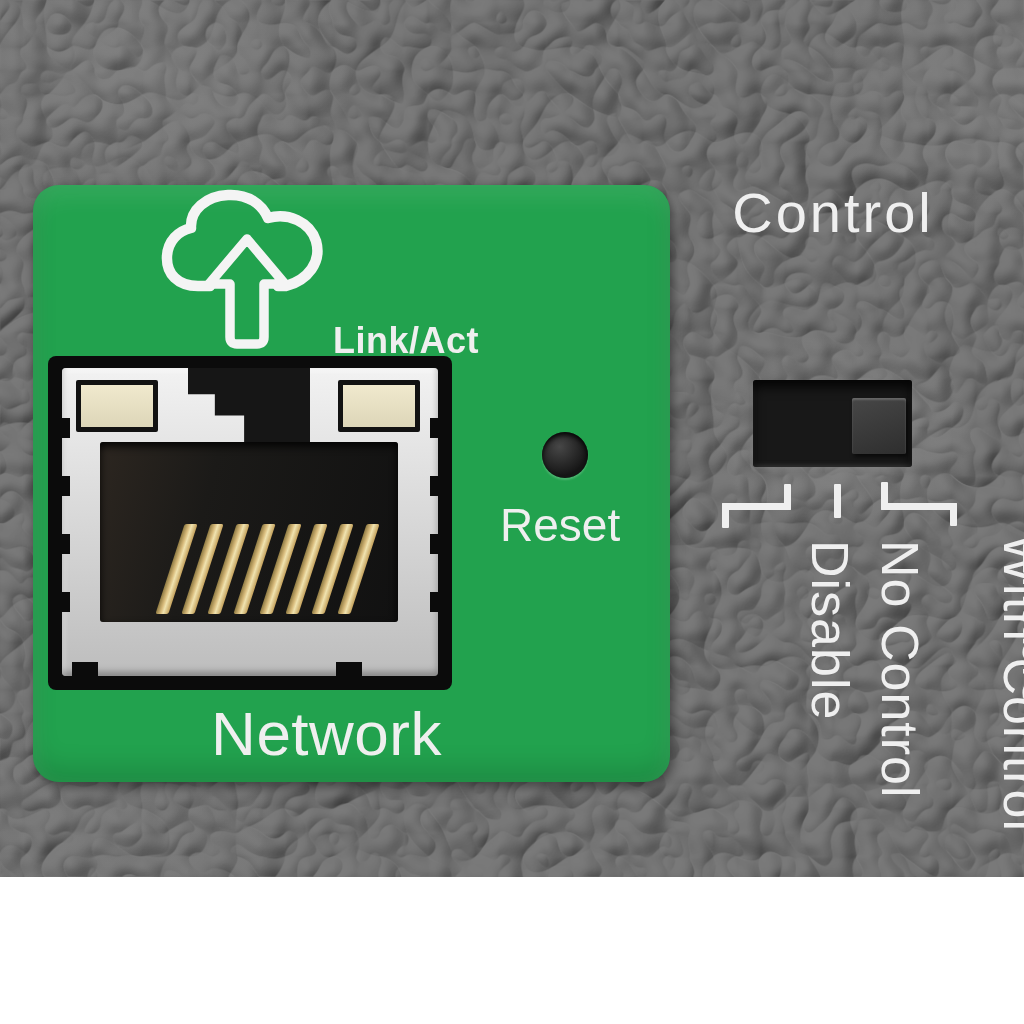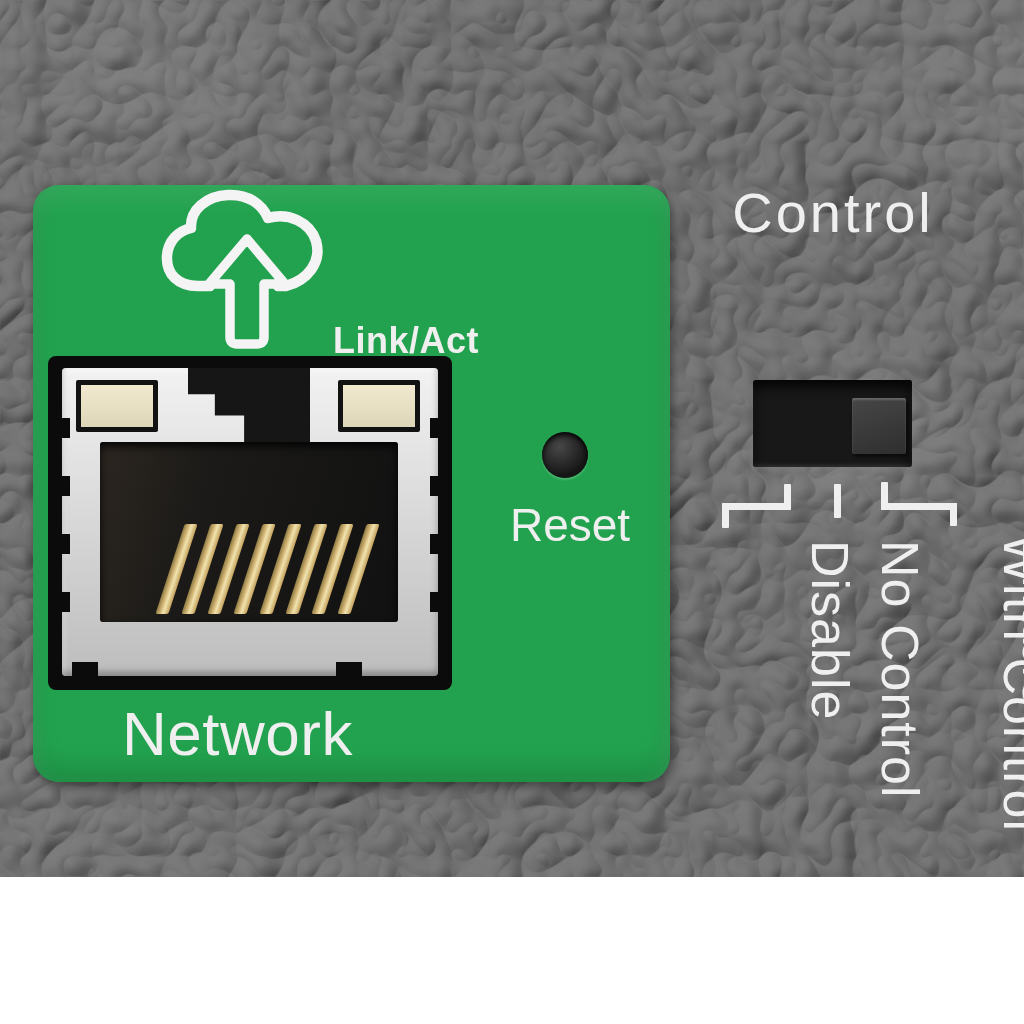--- a/index.html
+++ b/index.html
@@ -19,22 +19,22 @@
            background:radial-gradient(ellipse at center,rgba(150,150,150,.10),rgba(150,150,150,0) 70%);}
 
   
   .green-panel{position:absolute;left:33px;top:185px;width:637px;height:597px;
     border-radius:26px;background:var(--panel_green,#22a24e);
     box-shadow:inset 0 10px 24px rgba(255,255,255,.10),inset 0 -14px 26px rgba(0,0,0,.14),3px 5px 12px rgba(0,0,0,.45);}
   .cloud-svg{position:absolute;left:158px;top:186px;}
   .linkact{position:absolute;left:333px;top:296px;width:200px;
     font-size:36px;font-weight:bold;color:var(--label_white,#efefef);letter-spacing:.5px;margin-top:24px;}
   .network{position:absolute;left:122px;top:698px;width:320px;
-    font-size:62px;color:var(--label_white,#f2f2f2);letter-spacing:.5px;}
-  .reset-label{position:absolute;left:500px;top:498px;width:140px;text-align:center;
+    font-size:62px;color:var(--label_white,#f2f2f2);letter-spacing:.5px;text-align:right;}
+  .reset-label{position:absolute;left:500px;top:498px;width:140px;
     font-size:46px;color:var(--label_white,#f2f2f2);}
   .reset-hole{position:absolute;left:542px;top:432px;width:46px;height:46px;border-radius:50%;
     background:radial-gradient(circle at 38% 32%,#474747,#161616 68%);
     box-shadow:0 2px 2px rgba(255,255,255,.20),inset 0 3px 5px rgba(0,0,0,.9);}
 
   
   .rj-bezel{position:absolute;left:48px;top:356px;width:404px;height:334px;border-radius:8px;
     background:var(--bezel_black,#0b0b0b);}
   .rj-frame{position:absolute;left:62px;top:368px;width:376px;height:308px;border-radius:4px;
     background:linear-gradient(180deg,#f2f2f2 0%,#dedede 38%,#bdbdbd 100%);

